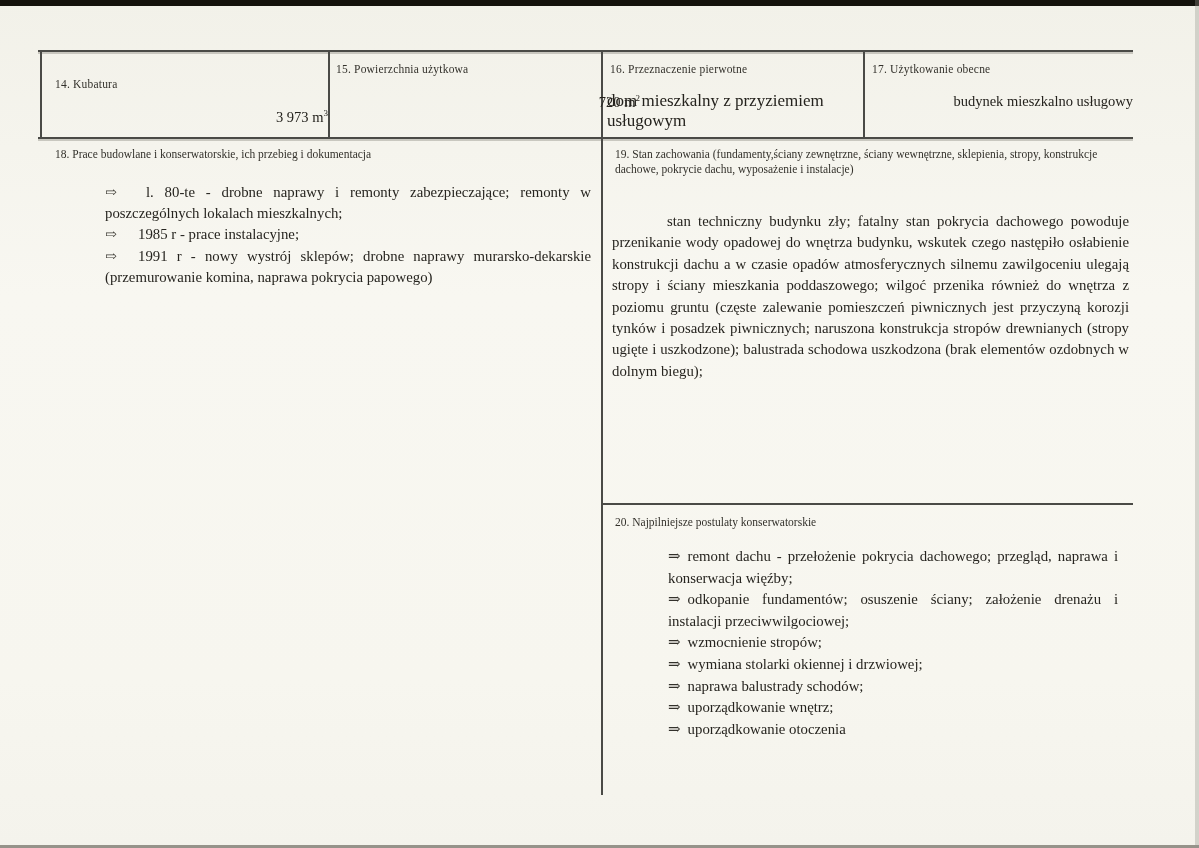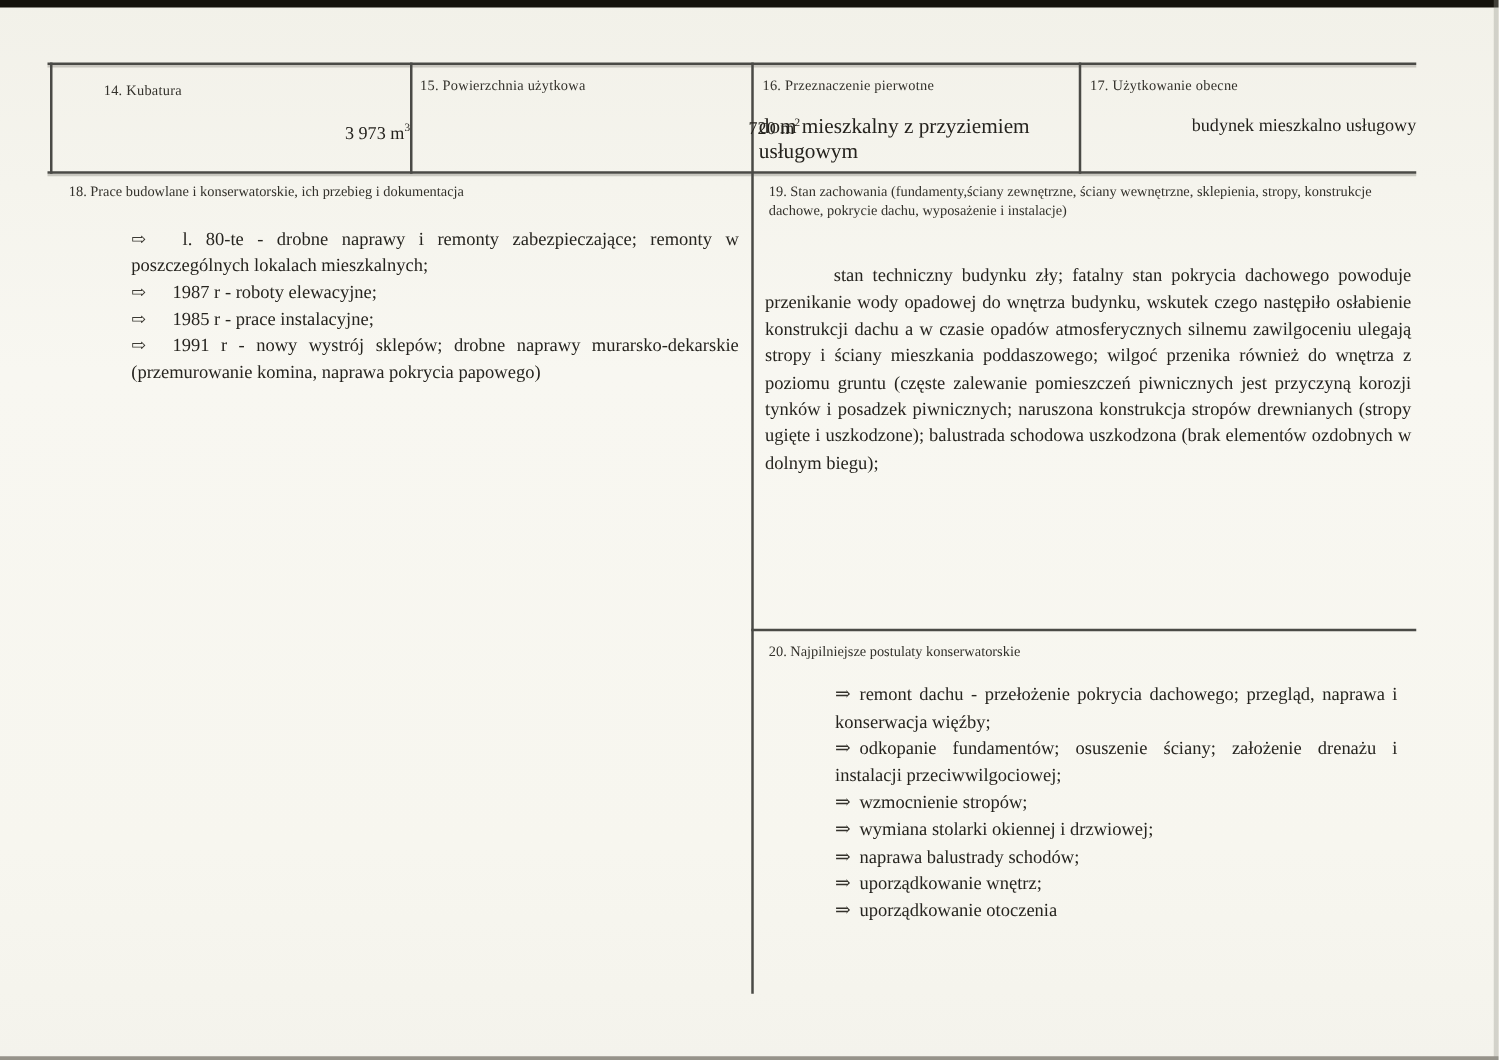--- a/index.html
+++ b/index.html
@@ -50,21 +50,21 @@
 
   <div class="hline line-echo" style="left:38px;top:50px;width:1095px;"></div>
   <div class="hline line-echo" style="left:38px;top:137px;width:1095px;"></div>
   <div class="vline" style="left:40px;top:50px;height:89px;"></div>
   <div class="vline" style="left:328px;top:50px;height:89px;"></div>
   <div class="vline" style="left:601px;top:50px;height:745px;"></div>
   <div class="vline" style="left:863px;top:50px;height:89px;"></div>
   <div class="hline" style="left:601px;top:503px;width:532px;"></div>
 
   <div class="cell" style="left:40px;top:50px;width:288px;height:87px;">
-    <div class="field-label" style="padding:17px 0 0 15px;margin-left:28px;">14. Kubatura</div>
+    <div class="field-label" style="padding:28px 0 0 15px;">14. Kubatura</div>
     <div class="field-value"><span>3 973 m</span><sup>3</sup></div>
   </div>
 
   <div class="cell" style="left:328px;top:50px;width:312px;height:87px;">
     <div class="field-label" style="padding:13px 0 0 8px;">15. Powierzchnia użytkowa</div>
     <div class="field-value"><span>720 m</span><sup>2</sup></div>
   </div>
 
   <div class="cell" style="left:601px;top:50px;width:262px;height:87px;">
     <div class="field-label" style="padding:13px 16px 0 9px;">16. Przeznaczenie pierwotne</div>
@@ -73,21 +73,20 @@
 
   <div class="cell" style="left:863px;top:50px;width:270px;height:87px;">
     <div class="field-label" style="padding:13px 0 0 9px;">17. Użytkowanie obecne</div>
     <div class="field-value">budynek mieszkalno usługowy</div>
   </div>
 
   <div class="sec-label" style="left:55px;top:147px;width:520px;">18. Prace budowlane i konserwatorskie, ich przebieg i dokumentacja</div>
 
   <div class="cell" style="left:105px;top:182px;width:486px;">
     <div class="item18 first"><span class="arr18">⇨</span><span>l.  80-te  -  drobne  naprawy  i  remonty  zabezpieczające;  remonty  w poszczególnych lokalach mieszkalnych;</span></div>
-    <div class="item18"><span class="arr18">⇨</span><span>1987 r - roboty elewacyjne;</span></div>
     <div class="item18"><span class="arr18">⇨</span><span>1985 r - prace instalacyjne;</span></div>
     <div class="item18"><span class="arr18">⇨</span><span>1991  r  -  nowy  wystrój  sklepów;  drobne  naprawy  murarsko-dekarskie (przemurowanie komina, naprawa pokrycia papowego)</span></div>
   </div>
 
   <div class="sec-label" style="left:615px;top:147px;width:516px;">19. Stan zachowania (fundamenty,ściany zewnętrzne, ściany wewnętrzne, sklepienia, stropy, konstrukcje dachowe, pokrycie dachu, wyposażenie i instalacje)</div>
 
   <div class="cell body-text justify indent55" style="left:612px;top:180px;width:517px;">stan  techniczny  budynku  zły;   fatalny  stan  pokrycia  dachowego  powoduje przenikanie wody opadowej do wnętrza budynku, wskutek czego następiło osłabienie konstrukcji dachu a w czasie opadów atmosferycznych silnemu zawilgoceniu ulegają stropy i ściany mieszkania poddaszowego; wilgoć przenika również do wnętrza z poziomu gruntu (częste zalewanie pomieszczeń piwnicznych jest przyczyną korozji tynków i posadzek piwnicznych; naruszona konstrukcja stropów drewnianych (stropy ugięte i uszkodzone); balustrada schodowa uszkodzona (brak elementów ozdobnych w dolnym biegu);</div>
 
   <div class="sec-label" style="left:615px;top:515px;width:500px;">20. Najpilniejsze postulaty konserwatorskie</div>
 

